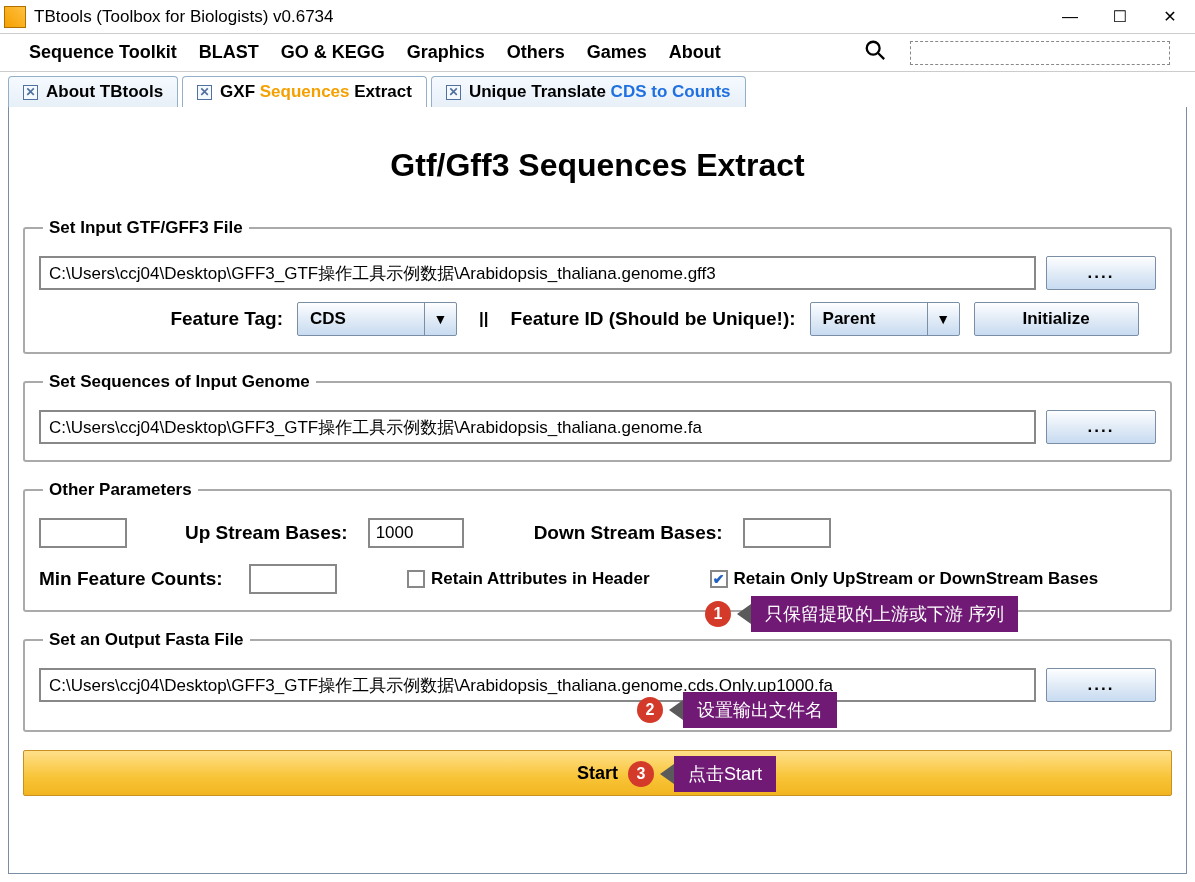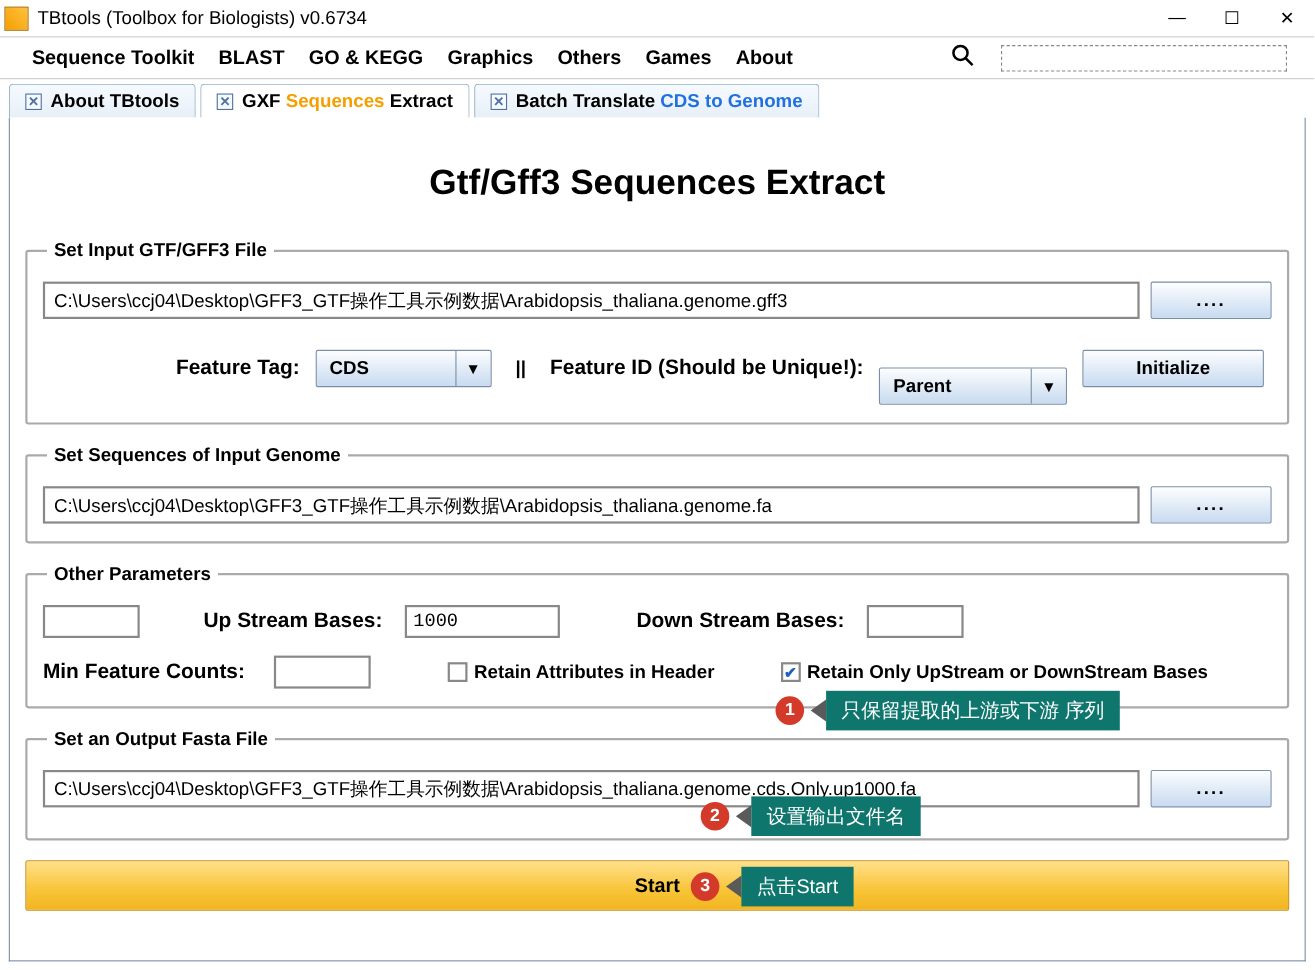--- a/index.html
+++ b/index.html
@@ -38,34 +38,34 @@
   input[type=text].small { width: 88px; height: 30px; border: 2px solid #888; font-size: 17px; padding: 0 6px; }
   
   .btn { height: 34px; border: 1px solid #7a8fa5; background: linear-gradient(#fdfeff,#dce8f5 60%,#c8dbf1); border-radius: 2px; font-size: 17px; font-weight: bold; padding: 0 20px; cursor: pointer; display: inline-flex; align-items: center; justify-content: center; }
   .btn.browse { width: 110px; font-weight: bold; letter-spacing: 2px; }
   .btn.initialize { width: 165px; }
   
   .select { display: inline-flex; align-items: center; border: 1px solid #7a8fa5; height: 34px; background: linear-gradient(#fdfeff,#dce8f5 60%,#c8dbf1); border-radius: 2px; cursor: pointer; }
   .select .sel-text { padding: 0 16px 0 12px; font-size: 17px; font-weight: bold; }
   .select .caret { width: 32px; height: 100%; display: flex; align-items: center; justify-content: center; border-left: 1px solid #7a8fa5; }
   .select.feature-tag { width: 160px; }
-  .select.feature-id { width: 171px; margin-top: 32px; }
+  .select.feature-id { width: 150px; }
   
   .label-bold { font-size: 19px; font-weight: bold; }
   .pipe { font-weight: bold; font-size: 17px; margin: 0 8px; }
   
   .param-grid { display: flex; flex-direction: column; gap: 16px; }
   .param-row { display: flex; align-items: center; gap: 20px; }
   .check { display: inline-flex; align-items: center; gap: 6px; font-size: 17px; font-weight: bold; }
   .checkbox { width: 18px; height: 18px; border: 2px solid #888; background: #fff; display: inline-flex; align-items: center; justify-content: center; font-size: 14px; color: #2060c0; cursor: pointer; }
   
   .annotation { position: absolute; display: flex; align-items: center; z-index: 10; }
   .anno-badge { width: 26px; height: 26px; border-radius: 50%; background: #d43a2a; color: #fff; display: flex; align-items: center; justify-content: center; font-weight: bold; font-size: 16px; }
   .anno-arrow { width: 0; height: 0; border-top: 10px solid transparent; border-bottom: 10px solid transparent; border-right: 14px solid #5a5a5a; margin-left: 6px;}
-  .anno-box { background: #0f766e; color: #fff; padding: 6px 14px; font-size: 18px; }
+  .anno-box { background: #701a75; color: #fff; padding: 6px 14px; font-size: 18px; }
   
   .start-btn { width: 100%; height: 46px; background: linear-gradient(#ffe08a,#f8c437 60%,#f2b520); border: 1px solid #c89020; border-radius: 2px; font-size: 18px; font-weight: bold; cursor: pointer; display:flex; align-items:center; justify-content:center; position: relative;}
 </style>
 </head>
 <body>
 
 <div class="titlebar">
   <div class="app-icon"></div>
   <div class="title-text">TBtools (Toolbox for Biologists) v0.6734</div>
   <div class="win-btn">—</div>
@@ -95,21 +95,21 @@
   <div class="tab">
     <span class="tab-close">✕</span>
     <span>About TBtools</span>
   </div>
   <div class="tab active">
     <span class="tab-close">✕</span>
     <span><span>GXF </span><span class="orange">Sequences</span><span> Extract</span></span>
   </div>
   <div class="tab">
     <span class="tab-close">✕</span>
-    <span><span>Batch Translate </span><span class="blue">CDS to Genome</span></span>
+    <span><span>Unique Translate </span><span class="blue">CDS to Counts</span></span>
   </div>
 </div>
 
 <div class="content">
 
   <div class="main-title">Gtf/Gff3 Sequences Extract</div>
 
   <fieldset class="group">
     <legend>Set Input GTF/GFF3 File</legend>
     <div class="row">
@@ -143,21 +143,21 @@
     </div>
   </fieldset>
 
   <fieldset class="group" style="position:relative;">
     <legend>Other Parameters</legend>
     <div class="param-grid">
       <div class="param-row">
         <input type="text" class="small" value="" style="">
         <span style="width:18px;"></span>
         <span class="label-bold">Up Stream Bases:</span>
-        <input type="text" class="small" style="width: 141px; font-family: Liberation Mono, monospace;" value="1000">
+        <input type="text" class="small" style="width: 96px;" value="1000">
         <span style="width:30px;"></span>
         <span class="label-bold">Down Stream Bases:</span>
         <input type="text" class="small" value="" style="">
       </div>
       <div class="param-row">
         <span class="label-bold" style="width:190px;">Min Feature Counts:</span>
         <input type="text" class="small" value="" style="">
         <span style="width:30px;"></span>
         <label class="check">
           <span class="checkbox"></span>

